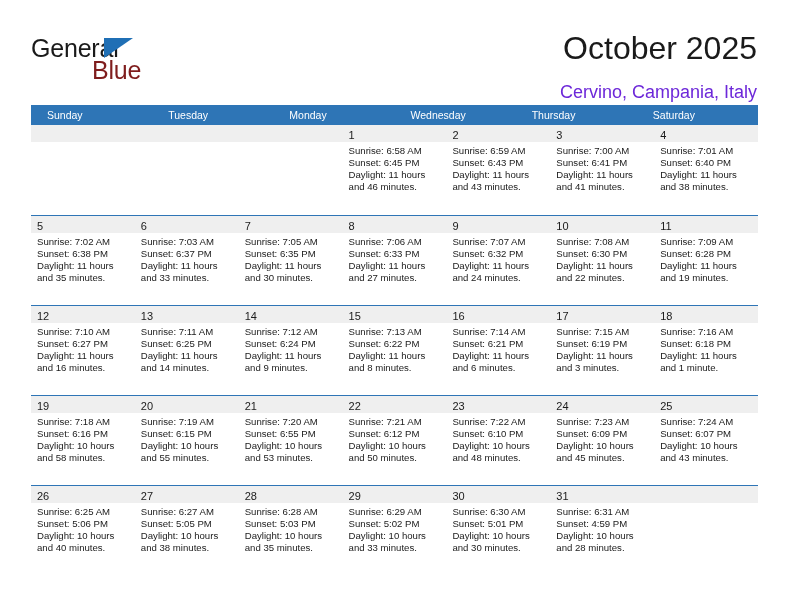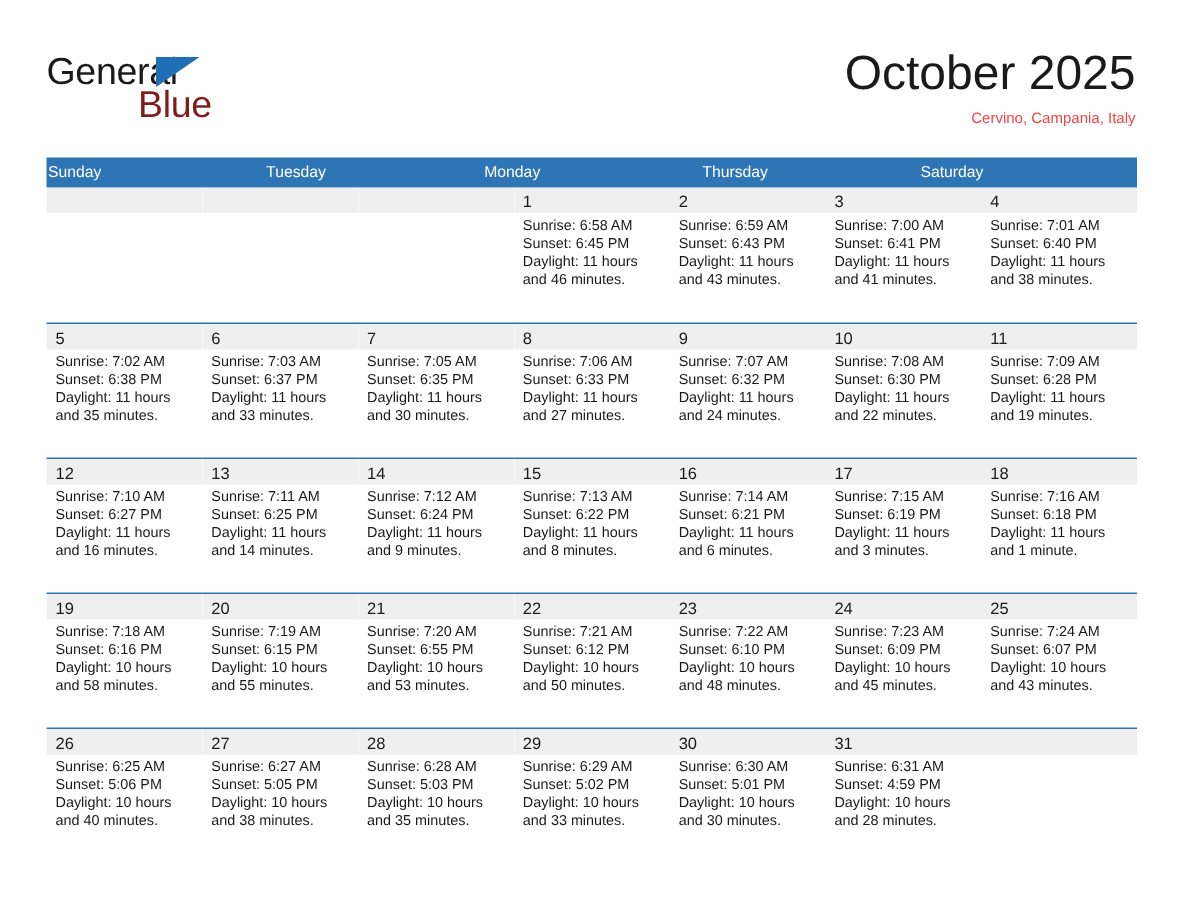--- a/index.html
+++ b/index.html
@@ -74,45 +74,45 @@
   }
   .cal-title {
     font-size: 32px;
     line-height: 30px;
     color: #1a1a1a;
     font-weight: normal;
     margin: 0;
     font-family: "Liberation Sans", sans-serif;
   }
   .cal-subtitle {
-    font-size: 10px;
+    font-size: 18px;
     line-height: 18px;
-    color: #ef4444;
-    margin: 8px 0 0 0;
+    color: #6d28d9;
+    margin: 20px 0 0 0;
     font-family: "Liberation Sans", sans-serif;
   }
 
   
   .calendar {
     position: absolute;
     left: 31px;
     top: 105px;
     width: 727px;
   }
   .weekday-row {
     display: flex;
     background: #2e75b6;
     height: 20px;
   }
   .weekday {
     flex: 1 1 0;
     color: #ffffff;
     font-size: 10.5px;
     line-height: 20px;
-    padding-left: 1px;
+    padding-left: 16px;
     box-sizing: border-box;
     white-space: nowrap;
     font-family: "Liberation Sans", sans-serif;
   }
 
   .week-row {
     display: flex;
     height: 90px;
     border-top: 1.6px solid #2e75b6;
     box-sizing: border-box;
@@ -170,20 +170,21 @@
       <p class="cal-subtitle">Cervino, Campania, Italy</p>
     </div>
 
   </div>
 
   <div class="calendar">
     <div class="weekday-row" id="weekday-row">
         <div class="weekday">Sunday</div>
         <div class="weekday">Tuesday</div>
         <div class="weekday">Monday</div>
+        <div class="weekday">Wednesday</div>
         <div class="weekday">Thursday</div>
         <div class="weekday">Saturday</div>
       </div>
     <div id="weeks-container">
         <div class="week-row first">
           <div class="day-cell empty">
             <div class="day-number-band"><span class="day-number"></span></div>
             <div class="day-info"></div>
           </div>
           <div class="day-cell empty">

